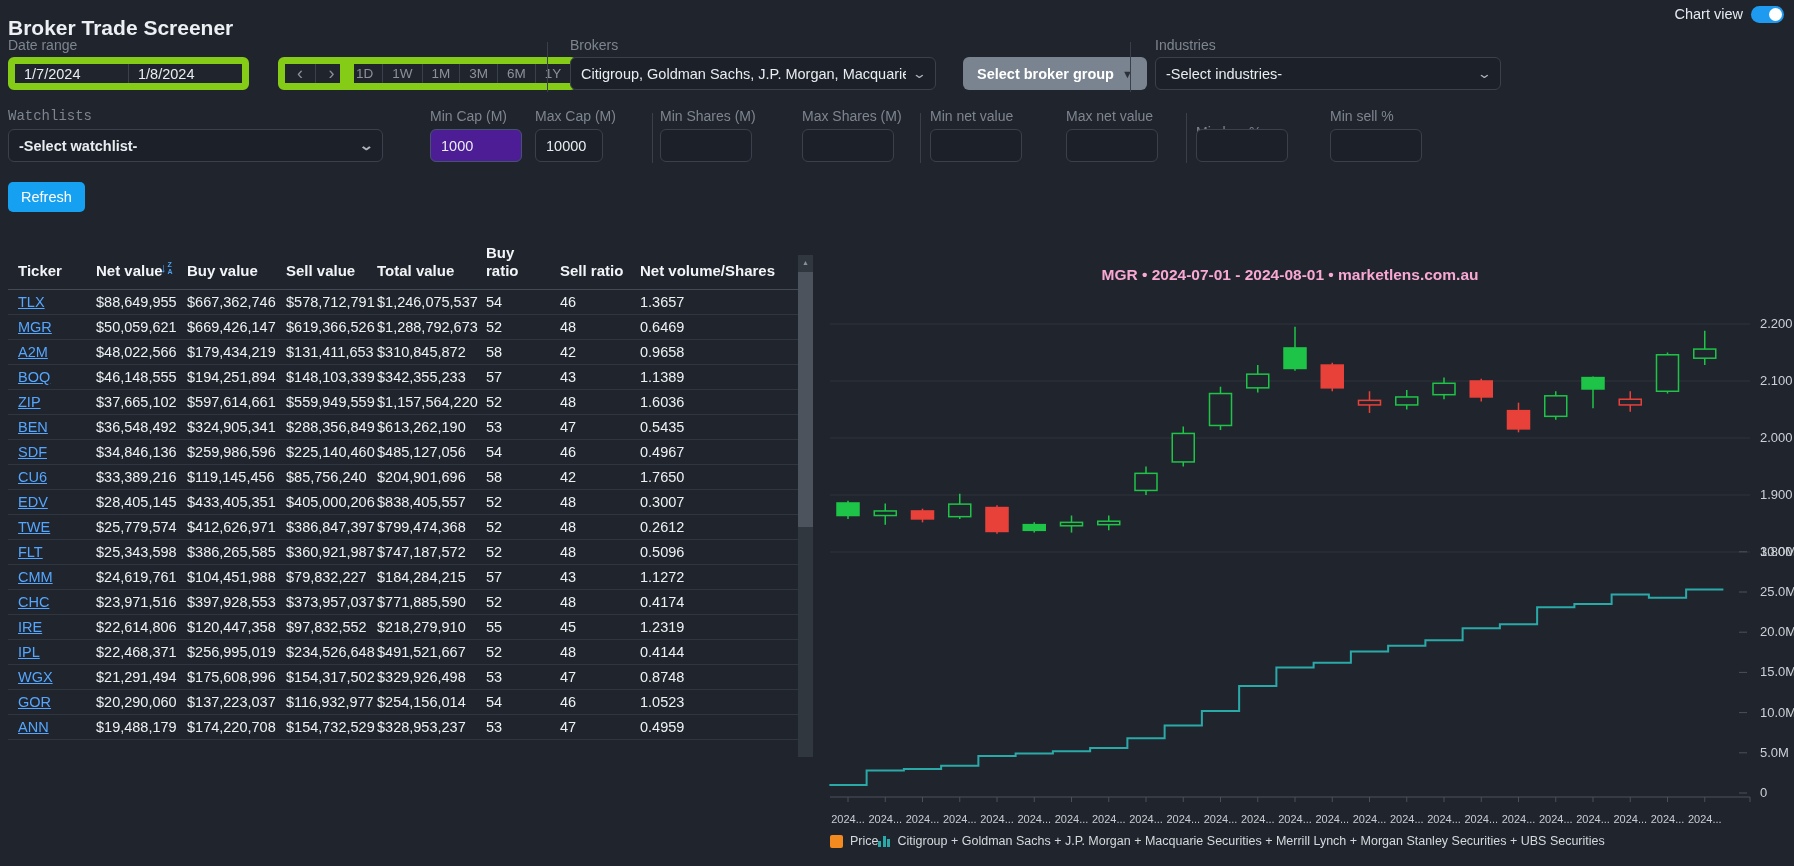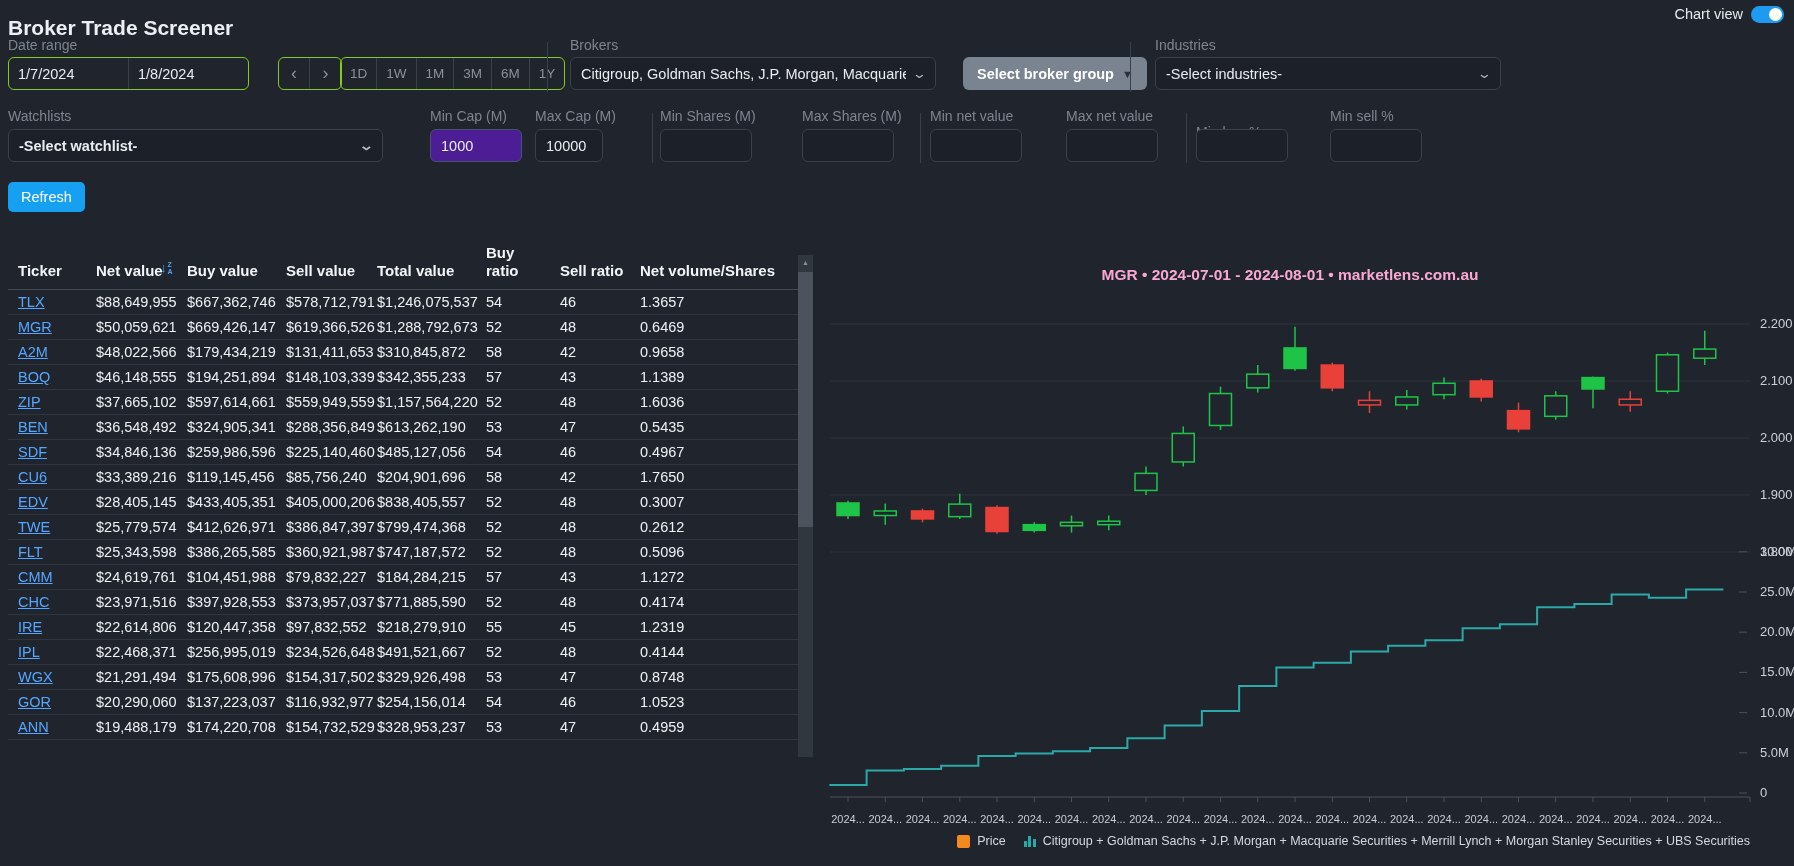--- a/index.html
+++ b/index.html
@@ -18,21 +18,21 @@
   .toggle { width:33px; height:17px; border-radius:9px; background:#1e9bf0; position:relative; cursor:pointer; }
   .toggle .knob { position:absolute; right:2px; top:2px; width:13px; height:13px; border-radius:50%; background:#fff; }
 
   
   .box { background:#1c2129; border:1px solid #3a414b; border-radius:6px; color:#e9ecf0; font-size:14.5px; display:flex; align-items:center; padding:0 10px; height:33px; }
   .box.hl { background:#4c1d95; border-color:#45536d; }
   .select { justify-content:space-between; cursor:pointer; }
   .chev { color:#aeb4bc; font-size:13px; transform:scaleX(1.4); margin-left:8px; }
   .vdiv { width:1px; background:#394049; }
 
-  .seg { display:flex; border:1px solid #84cc16; border-radius:6px; overflow:hidden; height:33px; }
+  .seg { display:flex; border:7px solid #84cc16; border-radius:6px; overflow:hidden; height:33px; }
   .seg .cell { display:flex; align-items:center; justify-content:center; color:#8b919a; font-size:13.5px; padding:0 9px; border-right:1px solid #3a414b; cursor:pointer; background:transparent; min-width:31px; }
   .seg .cell:last-child { border-right:none; }
 
   .gray-btn { background:#7a8490; color:#fff; border:none; border-radius:6px; font-size:14.5px; font-weight:bold; height:33px; padding:0 14px; cursor:pointer; display:flex; align-items:center; gap:8px; }
   .gray-btn .caret { color:#2b313a; font-size:11px; }
 
   .refresh-btn { background:#16a0f2; color:#fff; border:none; border-radius:5px; font-size:14.5px; height:30px; padding:0 13px; cursor:pointer; }
 
   
   .tbl { left:8px; top:228px; width:790px; }
@@ -44,21 +44,21 @@
   .drow { align-items:center; height:25px; border-bottom:1px solid #30363f; font-size:14.5px; color:#eef1f4; }
   .drow > div { padding-left:10px; white-space:nowrap; }
   .tick-link { color:#55a6ff; text-decoration:underline; cursor:pointer; }
 
   
   .sbar { left:798px; top:255px; width:15px; height:502px; background:#31373f; }
   .sbar .arrow { height:15px; display:flex; align-items:center; justify-content:center; color:#8a9097; font-size:7px; cursor:pointer; }
   .sbar .thumb { position:absolute; left:0; top:17px; width:15px; height:255px; background:#4c535c; cursor:pointer; }
 
   .chart-title { left:830px; top:266px; width:920px; text-align:center; font-size:15.5px; font-weight:bold; color:#f9a8d4; }
-  .legend { left:830px; top:834px; width:920px; display:flex; align-items:center; justify-content:flex-end; gap:18px; font-size:12.5px; color:#d5d9de; }
+  .legend { left:830px; top:834px; width:920px; display:flex; align-items:center; justify-content:flex-start; font-size:12.5px; color:#d5d9de; }
   .legend .item { display:flex; align-items:center; gap:7px; cursor:pointer; }
   .sw { width:13px; height:13px; border-radius:2px; }
   .mini-bars { display:flex; align-items:flex-end; gap:1.5px; height:12px; }
   .mini-bars i { display:block; width:3px; background:#2aa9a9; }
 </style>
 </head>
 <body>
 
 <div class="app">
 
@@ -106,21 +106,21 @@
   </button>
 
   <div class="abs vdiv" style="left:1130px;top:42px;height:50px;"></div>
 
   <div class="abs lbl" style="left:1155px;top:37px;">Industries</div>
   <div class="abs box select" style="left:1155px;top:57px;width:346px;">
     <span>-Select industries-</span>
     <span class="chev">⌄</span>
   </div>
 
-  <div class="abs lbl" style="left:8px;top:108px;">Watchlists</div>
+  <div class="abs lbl" style="left:8px;top:108px;font-family:Liberation Mono, monospace;">Watchlists</div>
   <div class="abs box select" style="left:8px;top:129px;width:375px;font-weight:bold;">
     <span>-Select watchlist-</span>
     <span class="chev">⌄</span>
   </div>
 
   <div class="abs lbl" style="left:430px;top:108px;">Min Cap (M)</div>
   <div class="abs box hl" style="left:430px;top:129px;width:92px;">
       <span>1000</span>
     </div>
   <div class="abs lbl" style="left:535px;top:108px;">Max Cap (M)</div>

